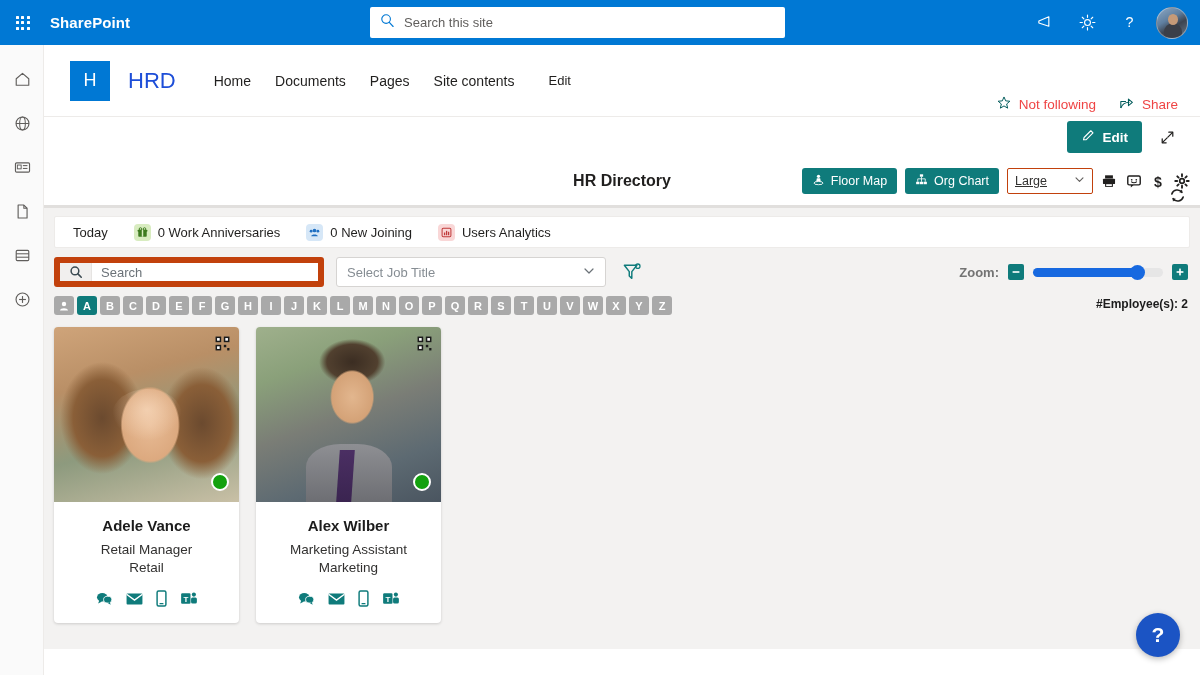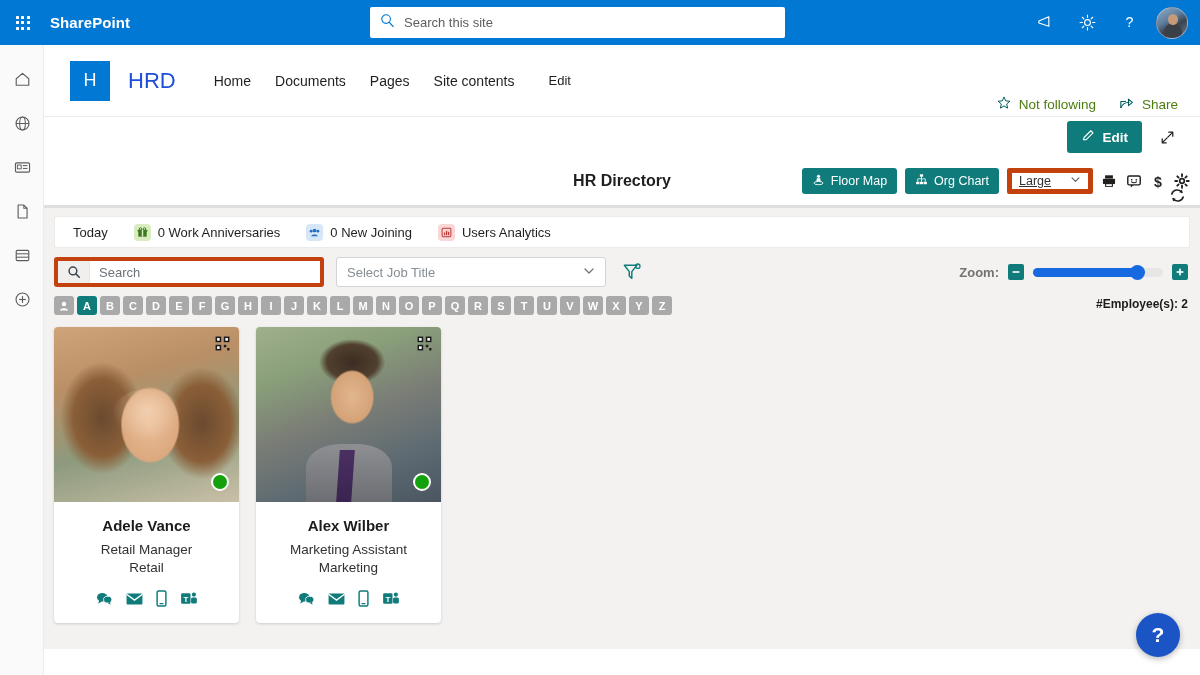--- a/index.html
+++ b/index.html
@@ -107,21 +107,21 @@
     font-size: 14px; color: #201f1e; padding: 8px 12px;
     cursor: pointer; white-space: nowrap;
   }
   .nav-edit { font-size: 13px; color: #201f1e; padding: 8px 12px; cursor: pointer; margin-left: 10px; }
   .site-header-right {
     margin-left: auto; margin-right: 22px;
     display: flex; align-items: center; gap: 22px;
   }
   .hdr-action {
     display: flex; align-items: center; gap: 7px;
-    font-size: 13.5px; color: #4d7c0f; cursor: pointer; margin-top: 48px;
+    font-size: 13.5px; color: #ef4444; cursor: pointer; margin-top: 48px;
   }
 
   
   .command-strip {
     position: absolute; top: 117px; left: 44px;
     width: 1156px; height: 40px;
     background: #fff;
     display: flex; align-items: center; justify-content: flex-end;
     padding-right: 20px; gap: 12px;
   }
@@ -164,21 +164,21 @@
   }
   .teal-btn {
     background: #0f7b7b; color: #fff; border: none; border-radius: 3px;
     height: 26px; padding: 0 10px;
     display: flex; align-items: center; gap: 6px;
     font-family: "Liberation Sans", sans-serif;
     font-size: 12.5px; cursor: pointer;
   }
   .size-select {
     width: 86px; height: 26px; background: #fff;
-    border: 5px solid #c2410c; border-radius: 2px;
+    border: 1px solid #c2410c; border-radius: 2px;
     display: flex; align-items: center; justify-content: space-between;
     padding: 0 7px; font-size: 12.5px; color: #323130; cursor: pointer; text-decoration: underline;
   }
   .wp-icons { display: flex; align-items: center; gap: 9px; color: #201f1e; }
   .wp-icons .ic { cursor: pointer; display: flex; align-items: center; }
   .refresh-ic {
     position: absolute; right: 14px; top: 30px;
     color: #201f1e; cursor: pointer;
   }
 
@@ -199,21 +199,21 @@
   }
 
   
   .filter-row {
     margin: 9px 10px 0 10px;
     height: 30px; display: flex; align-items: center; gap: 12px;
     position: relative;
   }
   .search-box {
     width: 270px; height: 30px; background: #fff;
-    border: 4px solid #c2410c; border-radius: 3px;
+    border: 6px solid #c2410c; border-radius: 3px;
     display: flex; align-items: center; overflow: hidden;
   }
   .search-box .sb-ic {
     width: 32px; height: 28px; background: #f1efee;
     display: flex; align-items: center; justify-content: center;
     color: #3b4a52; flex: none; border-right: 1px solid #e6e4e2;
   }
   .search-box input {
     border: none; outline: none; flex: 1; height: 100%;
     padding: 0 9px; font-size: 13px; color: #323130;

